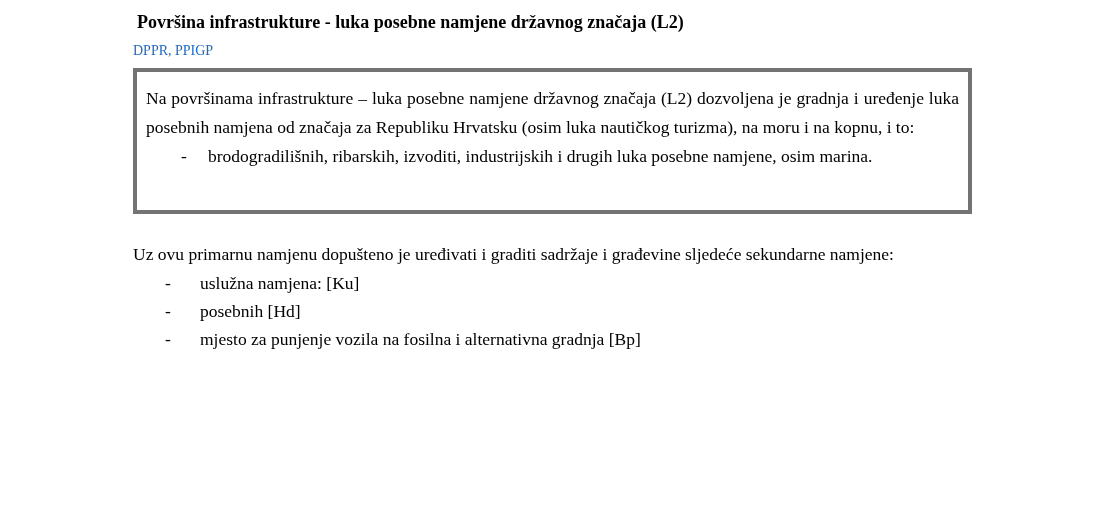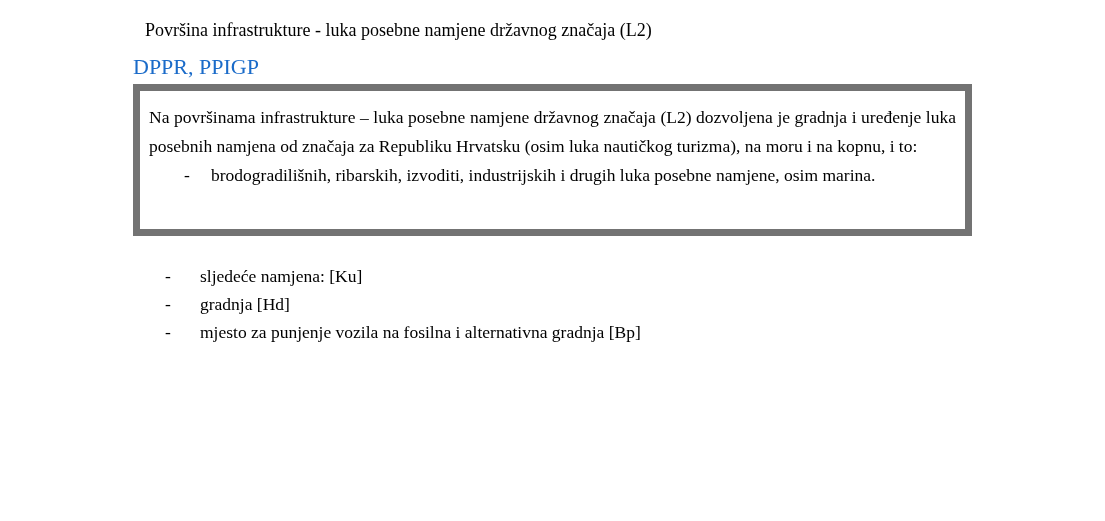--- a/index.html
+++ b/index.html
@@ -16,36 +16,36 @@
     overflow: hidden;
   }
   .page {
     position: absolute;
     left: 133px;
     top: 6px;
     width: 890px;
   }
   .doc-title {
     font-size: 18px;
-    font-weight: normal;
+    font-weight: bold;
     line-height: 25px;
-    margin: 12px;
+    margin: 4px;
   }
   .doc-subtitle {
-    font-size: 22px;
+    font-size: 14px;
     line-height: 24px;
     color: #1a6bc9;
     text-decoration: none;
     display: inline-block;
     cursor: pointer;
   }
   .rule-box {
     box-sizing: border-box;
     width: 839px;
-    border: 7px solid #737373;
+    border: 4px solid #737373;
     margin-top: 5px;
     padding: 12px 9px 10px 9px;
     font-size: 17.5px;
     line-height: 29px;
   }
   .rule-box p {
     margin: 0;
     text-align: justify;
   }
   .spacer-line {
@@ -106,29 +106,30 @@
       </li>
     </ul>
 
     <div class="spacer-line"></div>
 
 
   </div>
 
   <div class="secondary">
 
+    <p>Uz ovu primarnu namjenu dopušteno je uređivati i graditi sadržaje i građevine sljedeće sekundarne namjene:</p>
 
     <ul class="dash-list">
       <li class="dash-item">
         <span class="marker">-</span>
-        <span class="li-text">sljedeće namjena: [Ku]</span>
+        <span class="li-text">uslužna namjena: [Ku]</span>
       </li>
       <li class="dash-item">
         <span class="marker">-</span>
-        <span class="li-text">gradnja [Hd]</span>
+        <span class="li-text">posebnih [Hd]</span>
       </li>
       <li class="dash-item">
         <span class="marker">-</span>
         <span class="li-text">mjesto za punjenje vozila na fosilna i alternativna gradnja [Bp]</span>
       </li>
     </ul>
 
   </div>
 
 </div>

